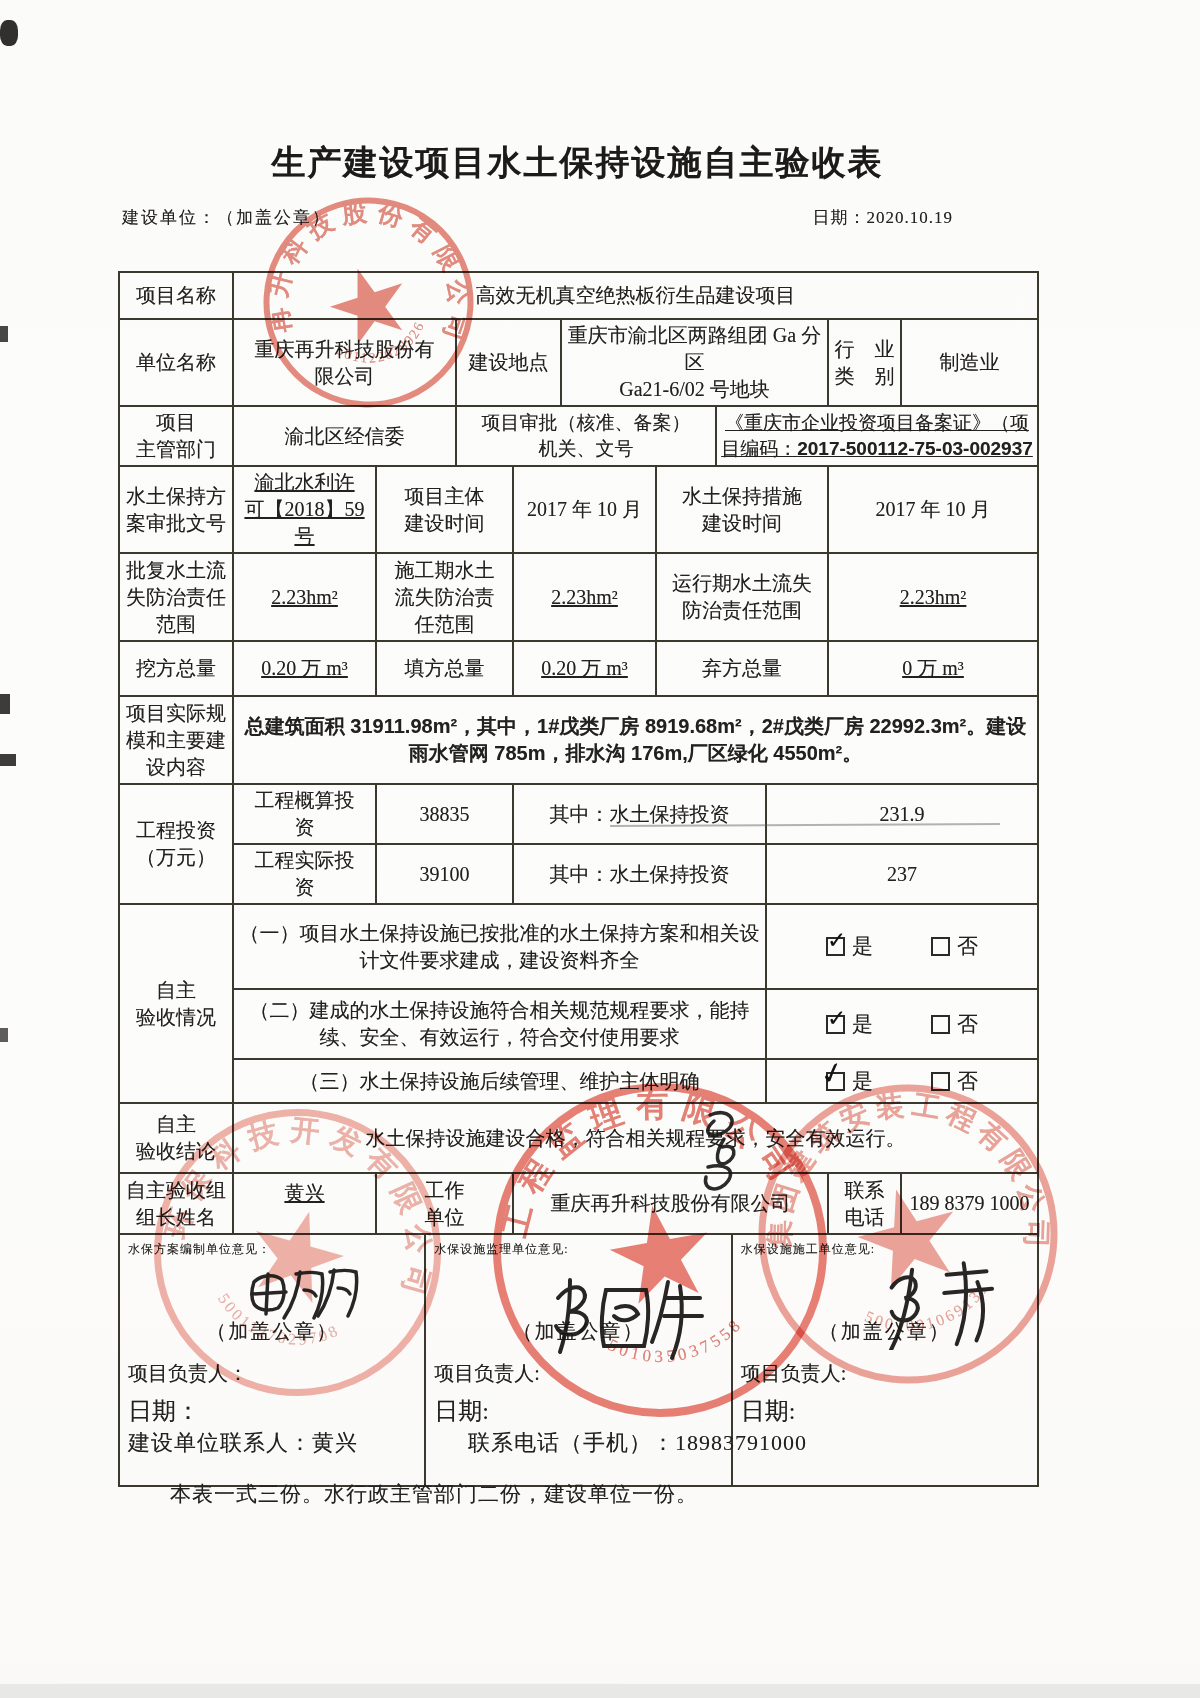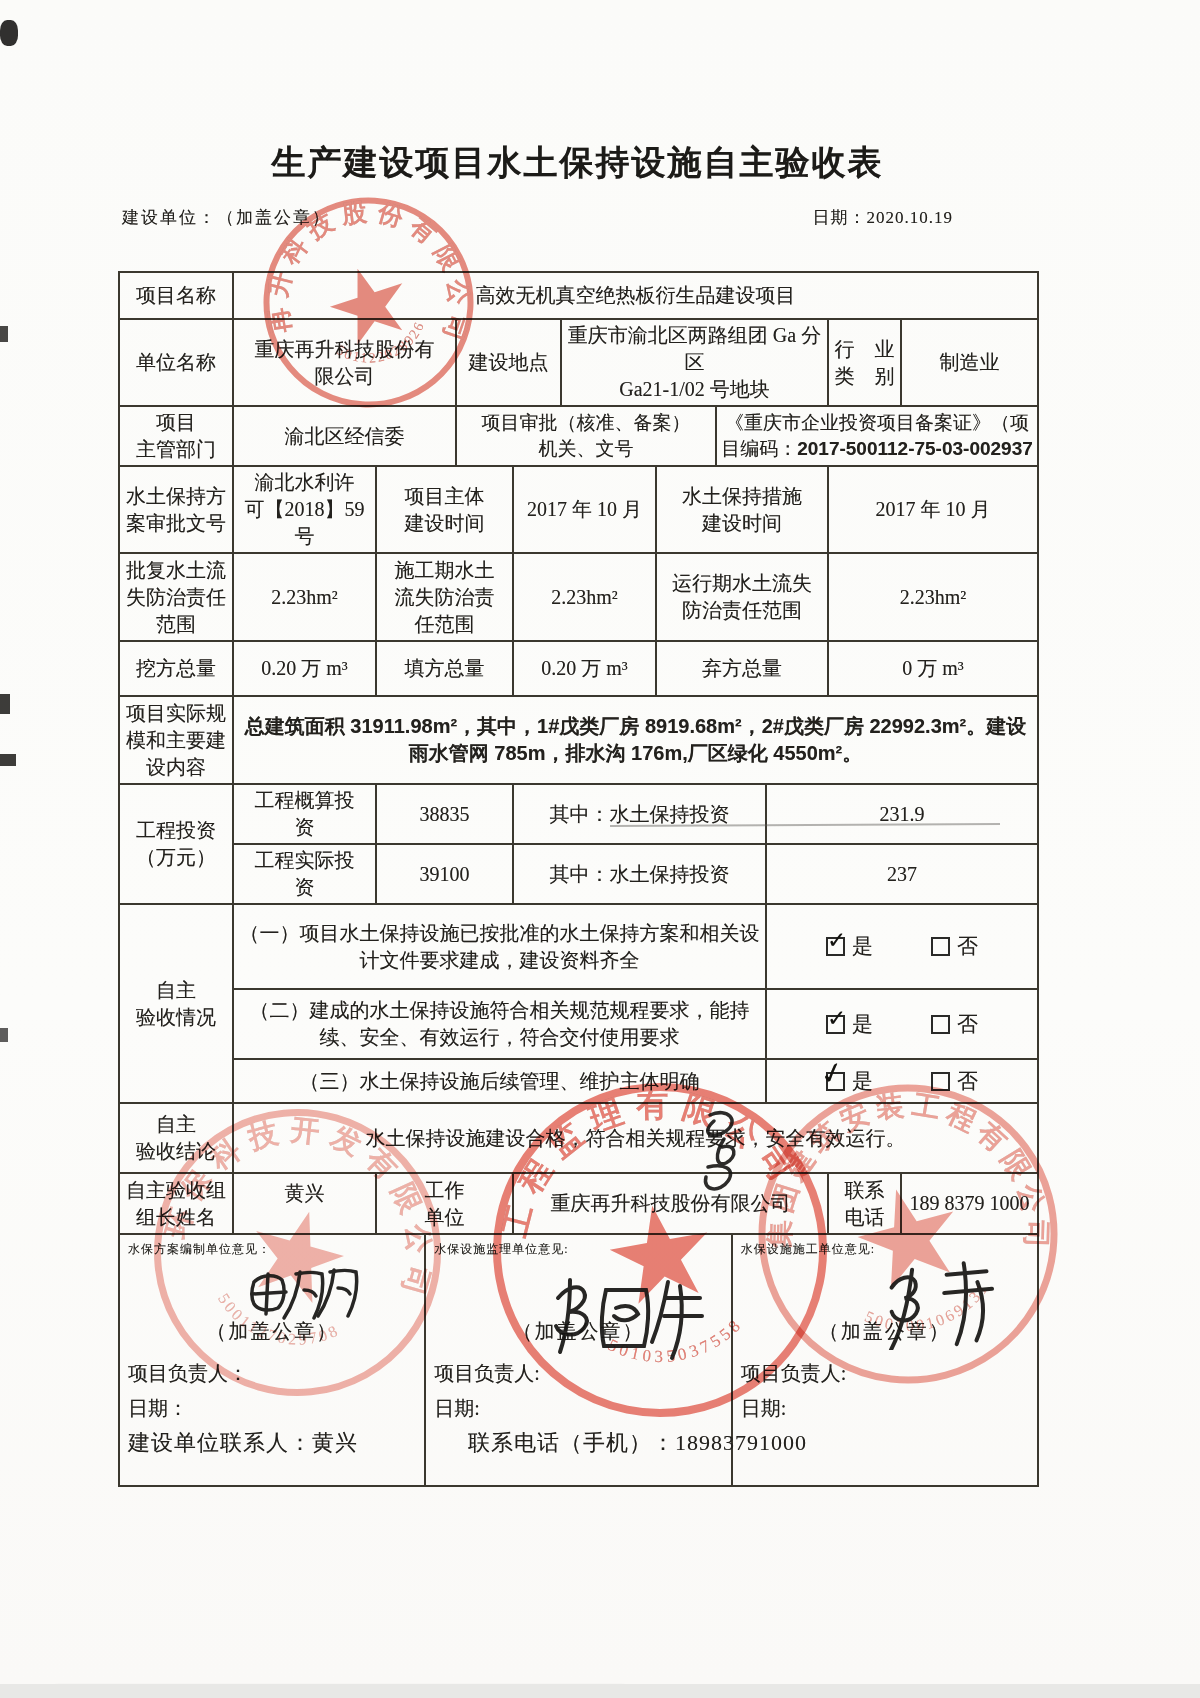--- a/index.html
+++ b/index.html
@@ -10,39 +10,39 @@
         font-family:"Liberation Sans","DejaVu Sans",sans-serif;font-weight:bold;
         font-size:34px;letter-spacing:2px;color:#1c1b18;}
   .subheader{position:absolute;top:206px;left:122px;width:915px;display:flex;
         justify-content:space-between;font-size:17px;letter-spacing:2px;}
   .subheader .right{margin-right:84px;letter-spacing:1px;}
   table.form{position:absolute;top:271px;left:118px;width:919px;border-collapse:collapse;
         table-layout:fixed;font-size:20px;}
   table.form td{border:2px solid #3b382f;vertical-align:middle;text-align:center;
         padding:2px 4px;overflow:hidden;line-height:1.35;}
   .ml{white-space:pre-line;}
-  .left-al{text-align:left;padding-left:12px;}
+  .left-al{text-align:left;padding-left:12px;text-decoration:underline;}
   .stmt{text-align:left;padding:4px 14px;line-height:1.8;border-radius:15px;}
   .bold-sans{font-family:"Liberation Sans","DejaVu Sans",sans-serif;font-weight:bold;}
   .scale-cell{font-family:"Liberation Sans","DejaVu Sans",sans-serif;font-weight:bold;
         font-size:20px;line-height:1.55;padding:4px 10px;}
   .chk-cell{vertical-align:middle;}
   .chk-wrap{display:flex;justify-content:center;gap:58px;align-items:center;}
   .chk{display:flex;align-items:center;gap:7px;font-size:21px;}
   .box{width:15px;height:15px;border:2px solid #2a2a28;position:relative;display:inline-block;background:transparent;}
   .tick{position:absolute;left:-1px;top:-10px;font-size:23px;font-weight:bold;color:#14130f;
         font-family:"DejaVu Sans",sans-serif;line-height:1;}
   .tick.hand{font-size:29px;top:-15px;left:-8px;transform:rotate(-14deg);}
   .opinions{display:flex;height:250px;}
   .opinion-col{flex:1;position:relative;padding:6px 8px;text-align:left;}
   .opinion-col + .opinion-col{border-left:2px solid #3b382f;}
   .op-title{font-size:12px;letter-spacing:1px;}
   .op-seal-hint{text-align:center;margin-top:62px;font-size:20px;letter-spacing:2px;font-family:Liberation Mono, monospace;}
   .op-leader{margin-top:14px;font-size:20px;}
-  .op-date{margin-top:8px;font-size:20px;}
+  .op-date{margin-top:8px;font-size:24px;}
   .footer-contact{position:absolute;top:1428px;left:128px;font-size:22px;letter-spacing:1px;display:flex;gap:110px;}
   .notes{position:absolute;top:1474px;left:130px;font-size:21px;letter-spacing:1px;line-height:1.6;}
   .notes .n2{margin-left:40px;margin-top:4px;}
   .seal{position:absolute;mix-blend-mode:multiply;pointer-events:none;}
   .sig{position:absolute;pointer-events:none;}
   .artifact{position:absolute;background:#1b1a18;}
   .artifact-line{position:absolute;border-bottom:2px solid rgba(90,88,84,0.45);transform:rotate(-0.3deg);}
   .smudge{position:absolute;background:#4c4b48;filter:blur(1.5px);border-radius:4px;}
   td,span,div{text-shadow:0 0 0.4px rgba(20,20,20,0.35);}
 </style>
@@ -76,21 +76,21 @@
         <tr style="height:47px">
       <td>项目名称</td>
       <td colspan="10">高效无机真空绝热板衍生品建设项目</td>
     </tr>
     <tr style="height:55px">
       <td>单位名称</td>
       <td colspan="2" class="ml">重庆再升科技股份有
 限公司</td>
       <td colspan="2">建设地点</td>
       <td colspan="4" class="ml">重庆市渝北区两路组团 Ga 分区
-Ga21-1/02 号地块</td>
+Ga21-6/02 号地块</td>
       <td class="ml">行　业
 类　别</td>
       <td>制造业</td>
     </tr>
     <tr style="height:58px">
       <td class="ml">项目
 主管部门</td>
       <td colspan="2">渝北区经信委</td>
       <td colspan="4" class="ml" style="font-size:19px">项目审批（核准、备案）
 机关、文号</td>
@@ -248,20 +248,21 @@
       </td>
     </tr>
   </tbody>
     </table>
 
   <div class="footer-contact">
     <span>建设单位联系人：黄兴</span>
     <span>联系电话（手机）：18983791000</span>
   </div>
   <div class="notes">
+    <div class="n2">本表一式三份。水行政主管部门二份，建设单位一份。</div>
   </div>
 
   <svg class="seal" style="left:246px;top:180px;" width="245" height="245" viewBox="0 0 245 245">
     <defs>
       <polygon id="star" points="0,-40 8.99,-12.38 38.04,-12.36 14.55,4.73 23.51,32.36 0,15.3 -23.51,32.36 -14.55,4.73 -38.04,-12.36 -8.99,-12.38"></polygon>
       <path id="s1-ring" d="M 122.5,122.5 m -82,0 a 82,82 0 1,1 164,0 a 82,82 0 1,1 -164,0" fill="none"></path>
       <path id="s1-num" d="M 122.5,122.5 m -60,0 a 60,60 0 0,0 120,0" fill="none"></path>
     </defs>
     <g transform="rotate(-18 122.5 122.5)" fill="#d8402e" opacity="0.6">
       <circle cx="122.5" cy="122.5" r="102" fill="none" stroke="#d8402e" stroke-width="6"></circle>

